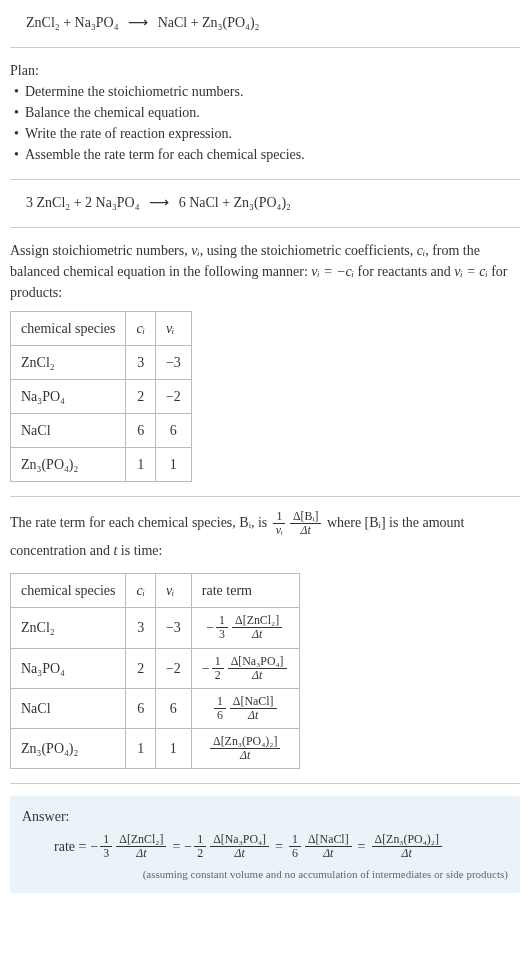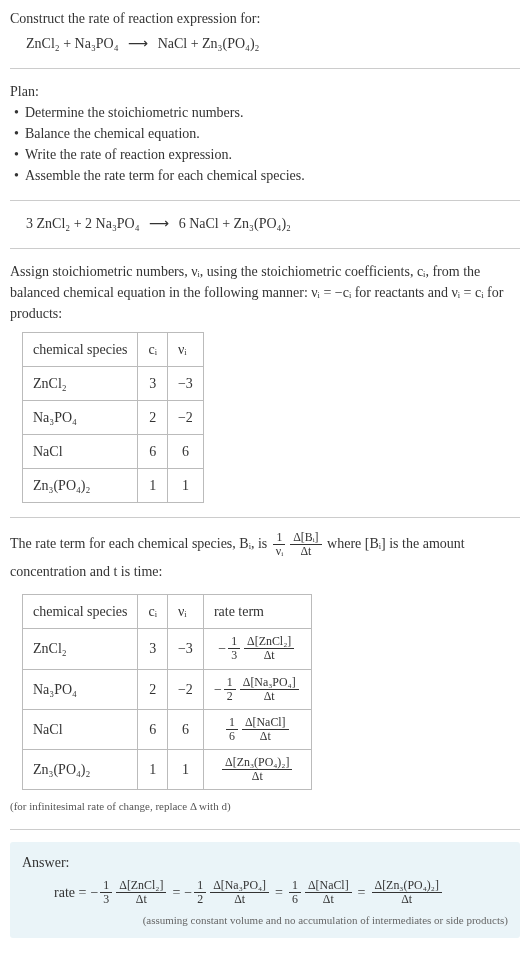--- a/index.html
+++ b/index.html
@@ -35,24 +35,25 @@
     }
     .bullet-line {
       display: flex;
       align-items: flex-start;
     }
     .bullet-line::before {
       content: "•";
       margin-right: 6px;
     }
     .italic {
+      font-style: italic;
     }
     table.data-table {
       border-collapse: collapse;
-      margin: 8px 12px;
+      margin: 8px 0;
     }
     table.data-table th,
     table.data-table td {
       border: 1px solid #bbb;
       padding: 6px 10px;
       text-align: left;
       font-weight: normal;
       vertical-align: middle;
     }
     table.data-table td.center {
@@ -108,21 +109,20 @@
       padding-left: 30px;
     }
     .rate-line > * {
       margin: 0 2px;
     }
   </style>
 </head>
 <body>
 
 <div class="section">
-  <div>Construct the rate of reaction expression for:</div>
   <div class="equation">
     <span>ZnCl₂ + Na₃PO₄</span>
     <span class="arrow">⟶</span>
     <span>NaCl + Zn₃(PO₄)₂</span>
   </div>
 </div>
 
 <hr>
 
 <div class="section">
@@ -277,21 +277,20 @@
         <span class="formula-block">
           <span class="frac">
                 <span class="num">Δ[Zn₃(PO₄)₂]</span>
                 <span class="den italic">Δt</span>
               </span>
         </span>
       </td>
     </tr>
   </tbody>
     </table>
-  <div class="small-note">(for infinitesimal rate of change, replace Δ with d)</div>
 </div>
 
 <hr>
 
 <div class="section">
 
   <div class="answer-box">
     <div class="label">Answer:</div>
     <div class="rate-line">
       <span>rate =</span>

